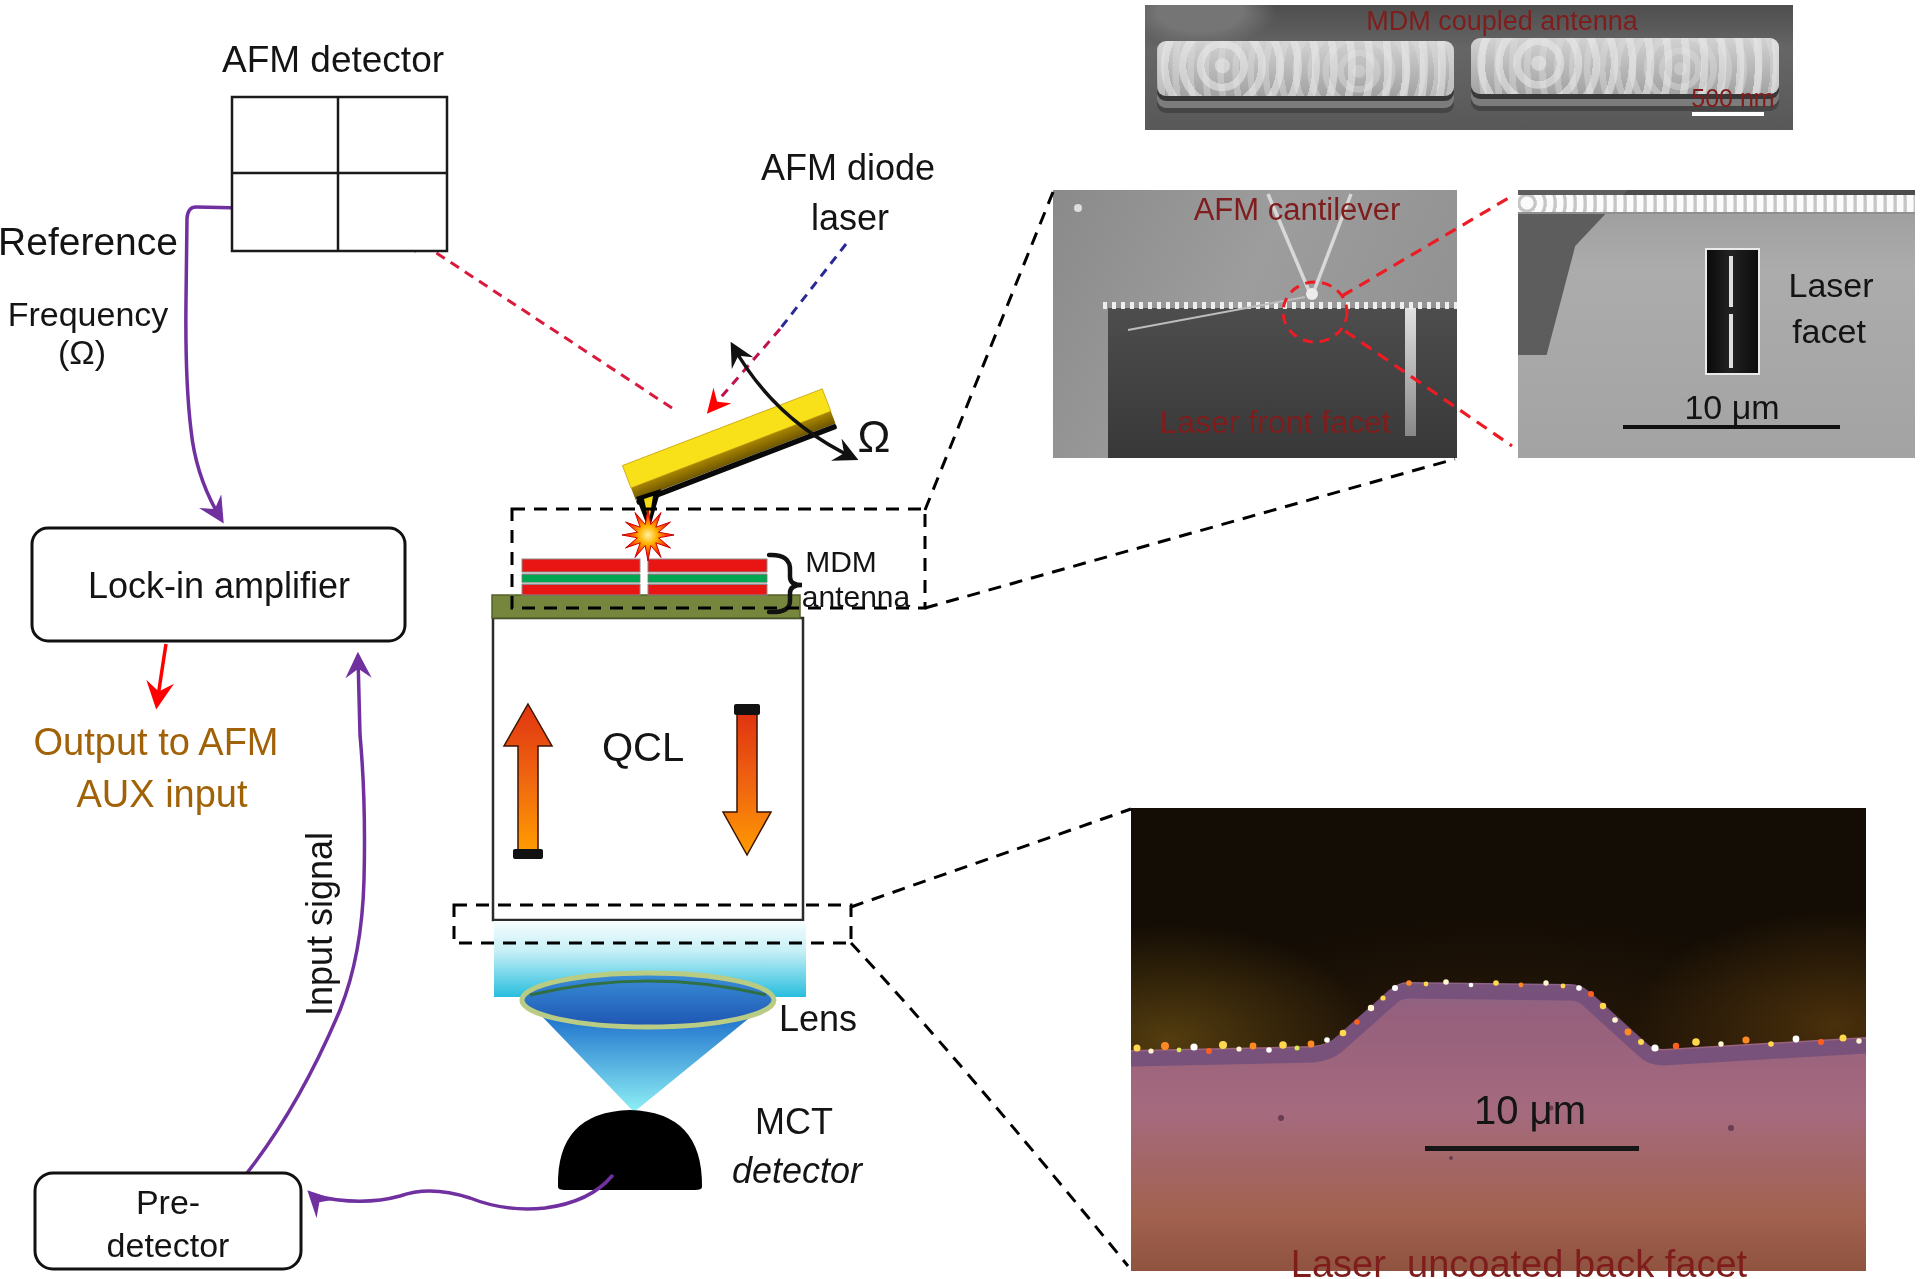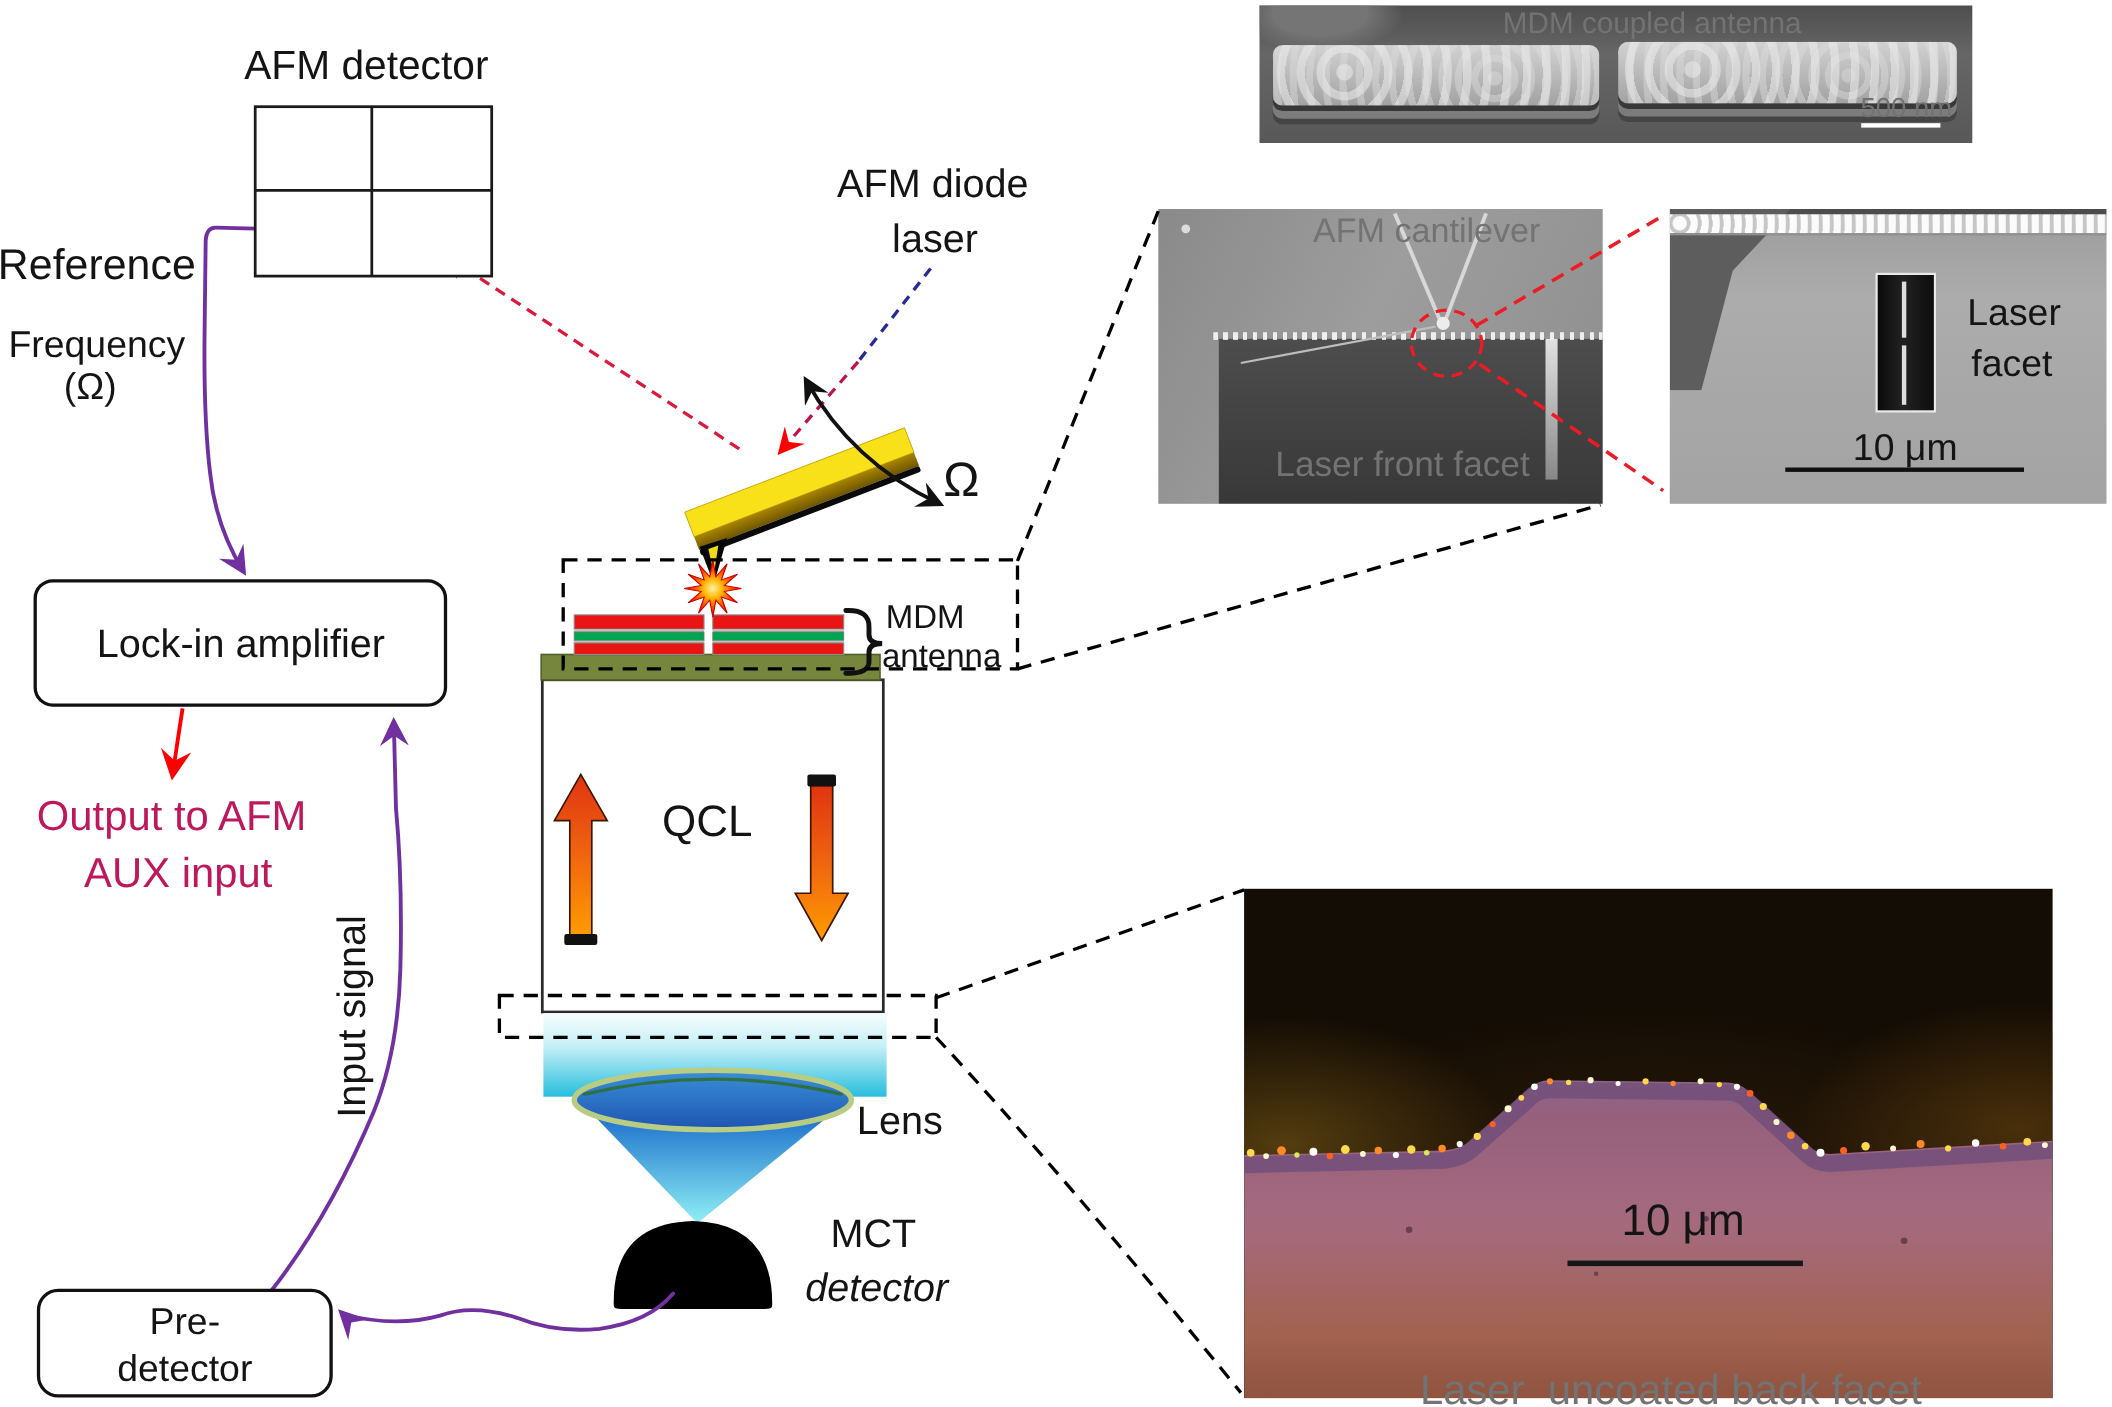--- a/index.html
+++ b/index.html
@@ -2,22 +2,22 @@
 <html><head>
 <meta charset="utf-8">
 <style>
   html,body{margin:0;padding:0;background:#ffffff;}
   #stage{position:relative;width:1920px;height:1279px;background:#ffffff;overflow:hidden;
          font-family:"Liberation Sans",sans-serif;}
   #vector-layer{position:absolute;left:0;top:0;z-index:5;pointer-events:none;}
   .photo{position:absolute;overflow:hidden;z-index:2;}
   .lbl{position:absolute;transform:translate(-50%,-50%);text-align:center;color:#141414;
        white-space:nowrap;z-index:8;line-height:1.25;}
-  .lbl.white{color:#737373;}
-  .lbl.red{color:#be185d;}
+  .lbl.white{color:#7f1d1d;}
+  .lbl.red{color:#a16207;}
   .vert{transform:translate(-50%,-50%) rotate(-90deg);}
   .scalebar{position:absolute;z-index:8;}
   
   #sem-top{left:1145px;top:5px;width:648px;height:125px;
      background:linear-gradient(180deg,#4e4e4e,#666666 35%,#585858);}
   .ant-bar{position:absolute;border-radius:9px;
      background:
        repeating-radial-gradient(circle at 22% 45%, rgba(235,235,235,.55) 0 7px, rgba(0,0,0,0) 8px 18px),
        repeating-radial-gradient(circle at 68% 55%, rgba(220,220,220,.45) 0 6px, rgba(0,0,0,0) 7px 15px),
        linear-gradient(180deg,#d2d2d2,#a2a2a2);

